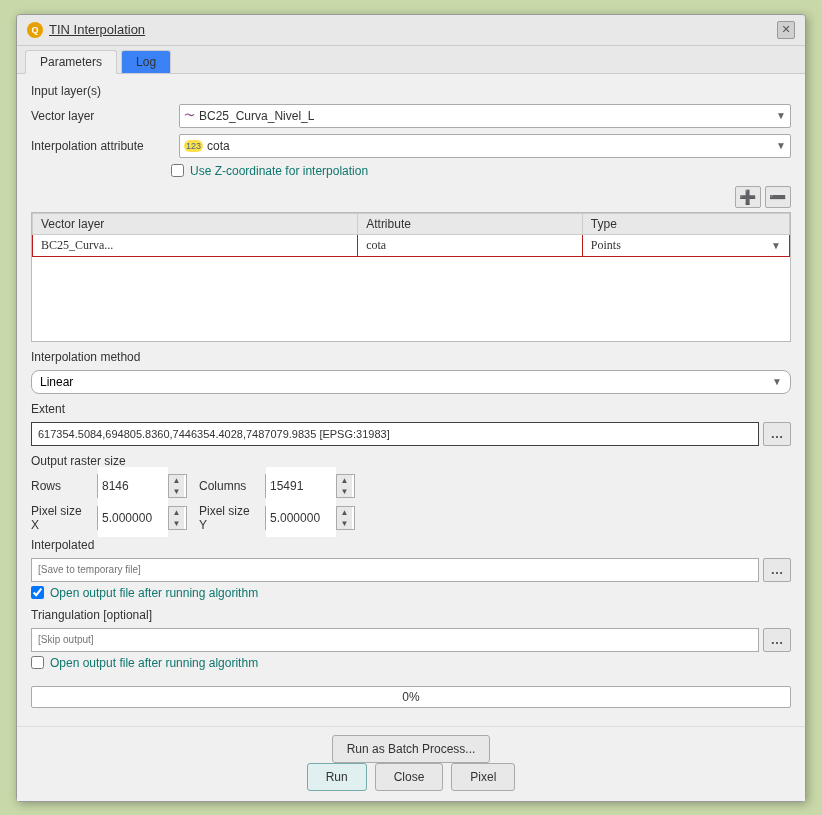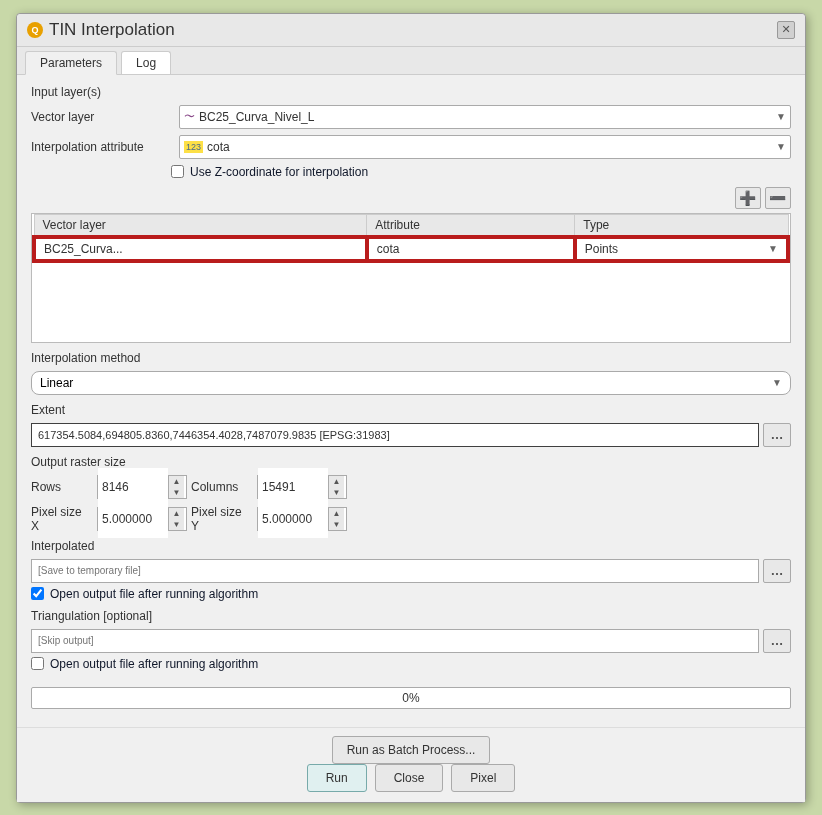--- a/index.html
+++ b/index.html
@@ -41,23 +41,24 @@
       background: #e8a000;
       border-radius: 50%;
       display: flex;
       align-items: center;
       justify-content: center;
       font-size: 9px;
       font-weight: bold;
       color: white;
     }
     .title-text {
-      font-size: 17px;
+      font-size: 13px;
       font-weight: normal;
       color: #333;
+      text-decoration: underline;
     }
     .close-btn {
       width: 18px;
       height: 18px;
       background: #d0d0d0;
       border: 1px solid #999;
       border-radius: 2px;
       cursor: pointer;
       display: flex;
       align-items: center;
@@ -72,21 +73,21 @@
       padding: 0 8px;
       gap: 4px;
       padding-top: 4px;
     }
     .tab {
       padding: 4px 14px;
       border: 1px solid #ccc;
       border-bottom: none;
       border-radius: 3px 3px 0 0;
       cursor: pointer;
-      background: #ffffff;
+      background: #3b82f6;
       color: #333;
       font-size: 12px;
     }
     .tab.active {
       background: #f0f0f0;
       border-bottom: 1px solid #f0f0f0;
       margin-bottom: -1px;
     }
     .content {
       padding: 10px 14px;
@@ -136,35 +137,35 @@
     }
     .layer-icon {
       color: #8a4a8a;
       font-size: 11px;
     }
     .num-icon {
       color: #4a6a8a;
       font-size: 9px;
       background: #fde047;
       padding: 1px 2px;
-      border-radius: 0;
+      border-radius: 6px;
     }
     .checkbox-row {
       display: flex;
       align-items: center;
       gap: 6px;
       margin-bottom: 8px;
       margin-left: 140px;
     }
     .checkbox-row input[type=checkbox] {
       cursor: pointer;
     }
     .checkbox-label {
       font-size: 12px;
-      color: #0f172a;
+      color: #0f766e;
     }
     .table-toolbar {
       display: flex;
       justify-content: flex-end;
       gap: 4px;
       margin-bottom: 4px;
     }
     .icon-btn {
       width: 26px;
       height: 22px;
@@ -189,24 +190,25 @@
     .data-table th {
       background: #e8e8e8;
       border: 1px solid #ccc;
       padding: 3px 8px;
       font-size: 12px;
       font-weight: normal;
       text-align: left;
       color: #333;
     }
     .data-table td {
-      border: 4px solid #b91c1c;
+      border: 1px solid #b91c1c;
       padding: 3px 8px;
       font-size: 12px;
       color: #333;
+      font-family: Liberation Serif, serif;
     }
     .data-table .type-cell {
       display: flex;
       align-items: center;
       justify-content: space-between;
     }
     .table-container {
       border: 1px solid #bbb;
       background: white;
       min-height: 130px;
@@ -254,21 +256,21 @@
       justify-content: center;
       font-size: 13px;
       font-weight: bold;
       color: #555;
       border-radius: 2px;
       flex-shrink: 0;
     }
     .raster-size-row {
       display: flex;
       align-items: center;
-      gap: 4px;
+      gap: 12px;
       margin-bottom: 6px;
     }
     .raster-input-group {
       display: flex;
       align-items: center;
       gap: 6px;
     }
     .raster-label {
       font-size: 12px;
       color: #333;

